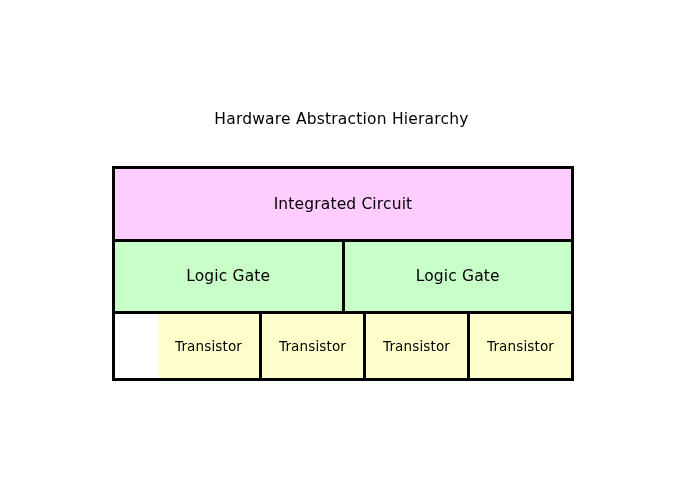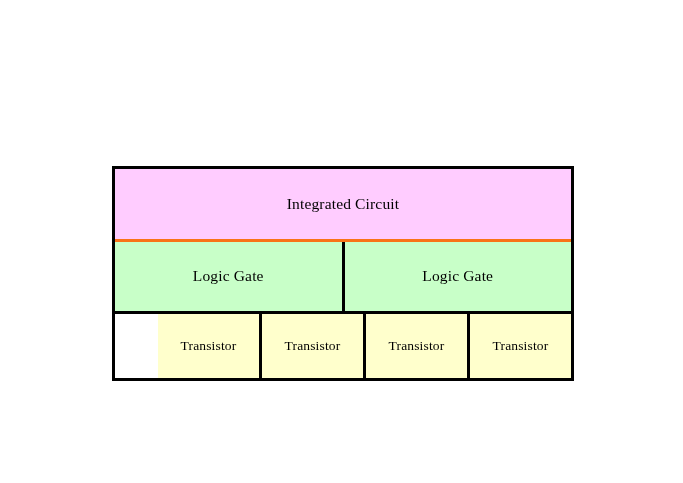--- a/index.html
+++ b/index.html
@@ -51,25 +51,24 @@
     border: 3px solid #000000;
     display: flex;
     flex-direction: column;
   }
 
   .layer-row {
     display: flex;
     flex-direction: row;
     width: 100%;
     box-sizing: border-box;
-    font-family: Liberation Serif, serif;
   }
 
   .layer-row.row-ic     { height: 71px; }
-  .layer-row.row-gate   { height: 73px; border-top: 3px solid #f97316; justify-content: space-between; }
+  .layer-row.row-gate   { height: 73px; border-top: 3px solid #000000; justify-content: space-between; }
   .layer-row.row-trans  { height: 68px; border-top: 3px solid #000000; padding-left: 43px; }
 
   .cell {
     box-sizing: border-box;
     display: flex;
     align-items: center;
     justify-content: center;
     color: #000000;
     overflow: hidden;
   }
@@ -97,20 +96,21 @@
     display: block;
     white-space: nowrap;
     letter-spacing: 0.15px;
   }
 </style>
 </head>
 <body>
 
 <div id="canvas">
 
+  <div id="diagram-title">Hardware Abstraction Hierarchy</div>
 
   <div id="hierarchy">
 
     <div class="layer-row row-ic">
       <div class="cell cell-ic">
         <span class="cell-label">Integrated Circuit</span>
       </div>
     </div>
 
     <div class="layer-row row-gate">

